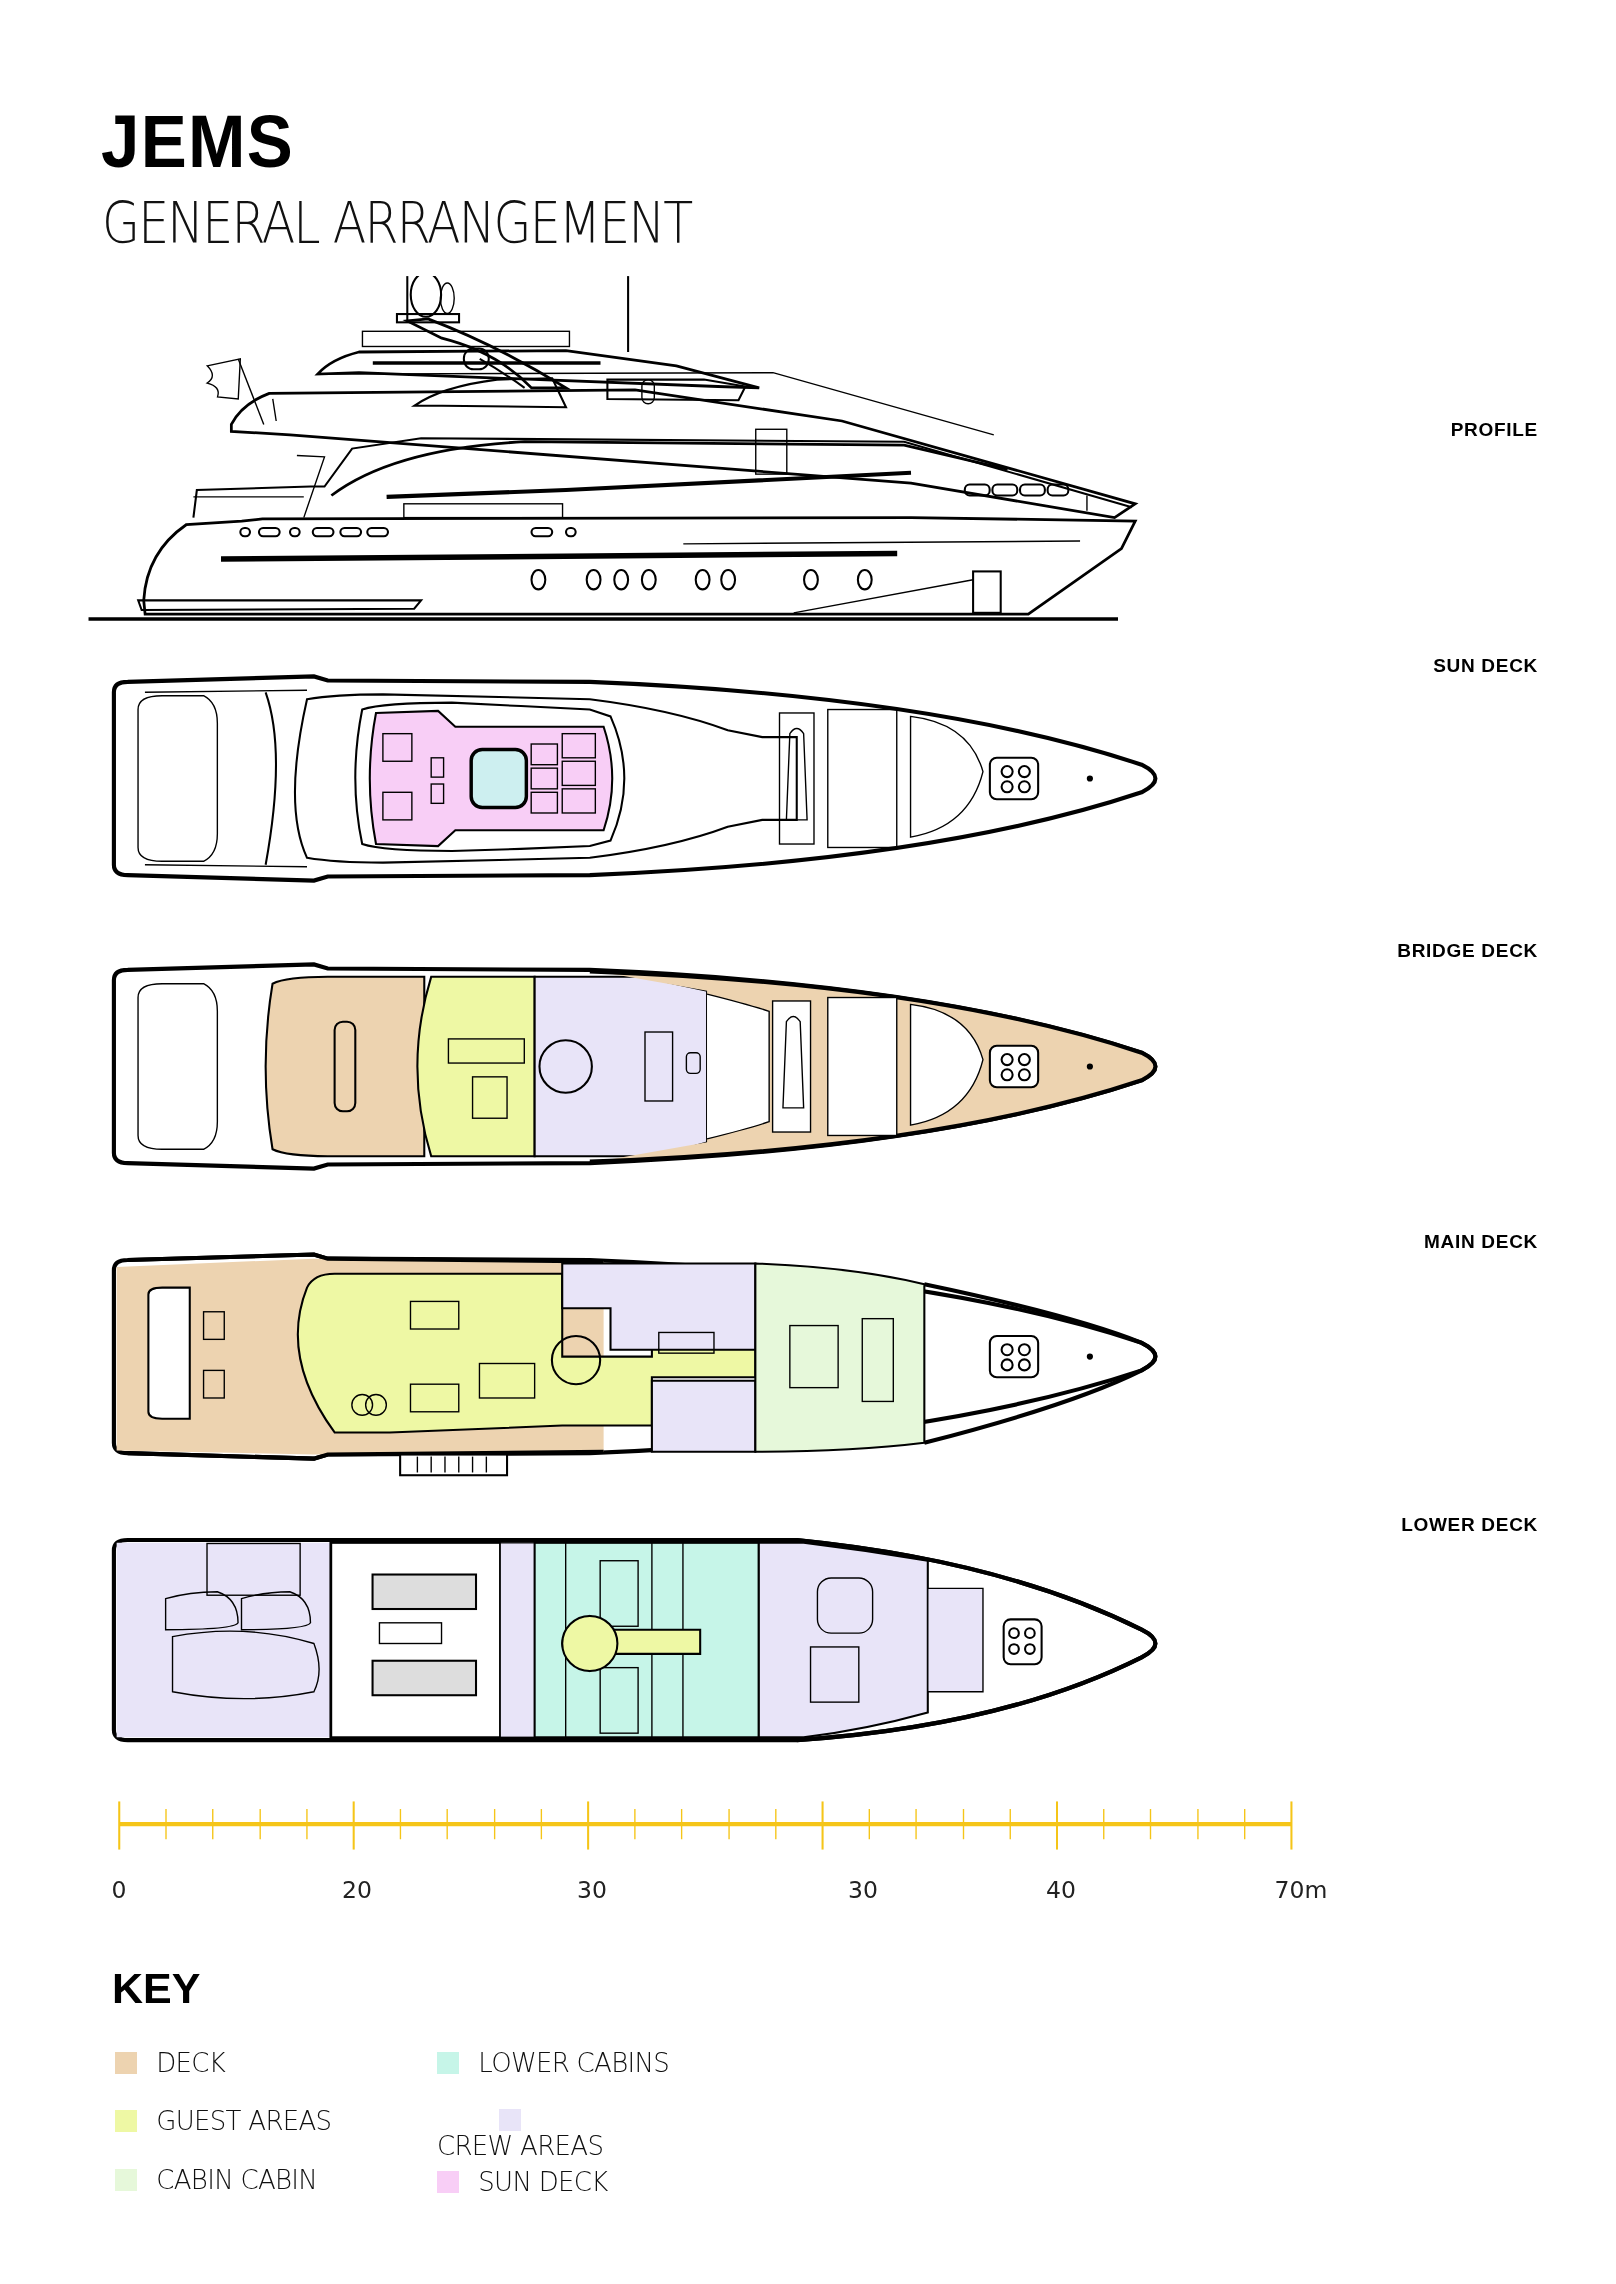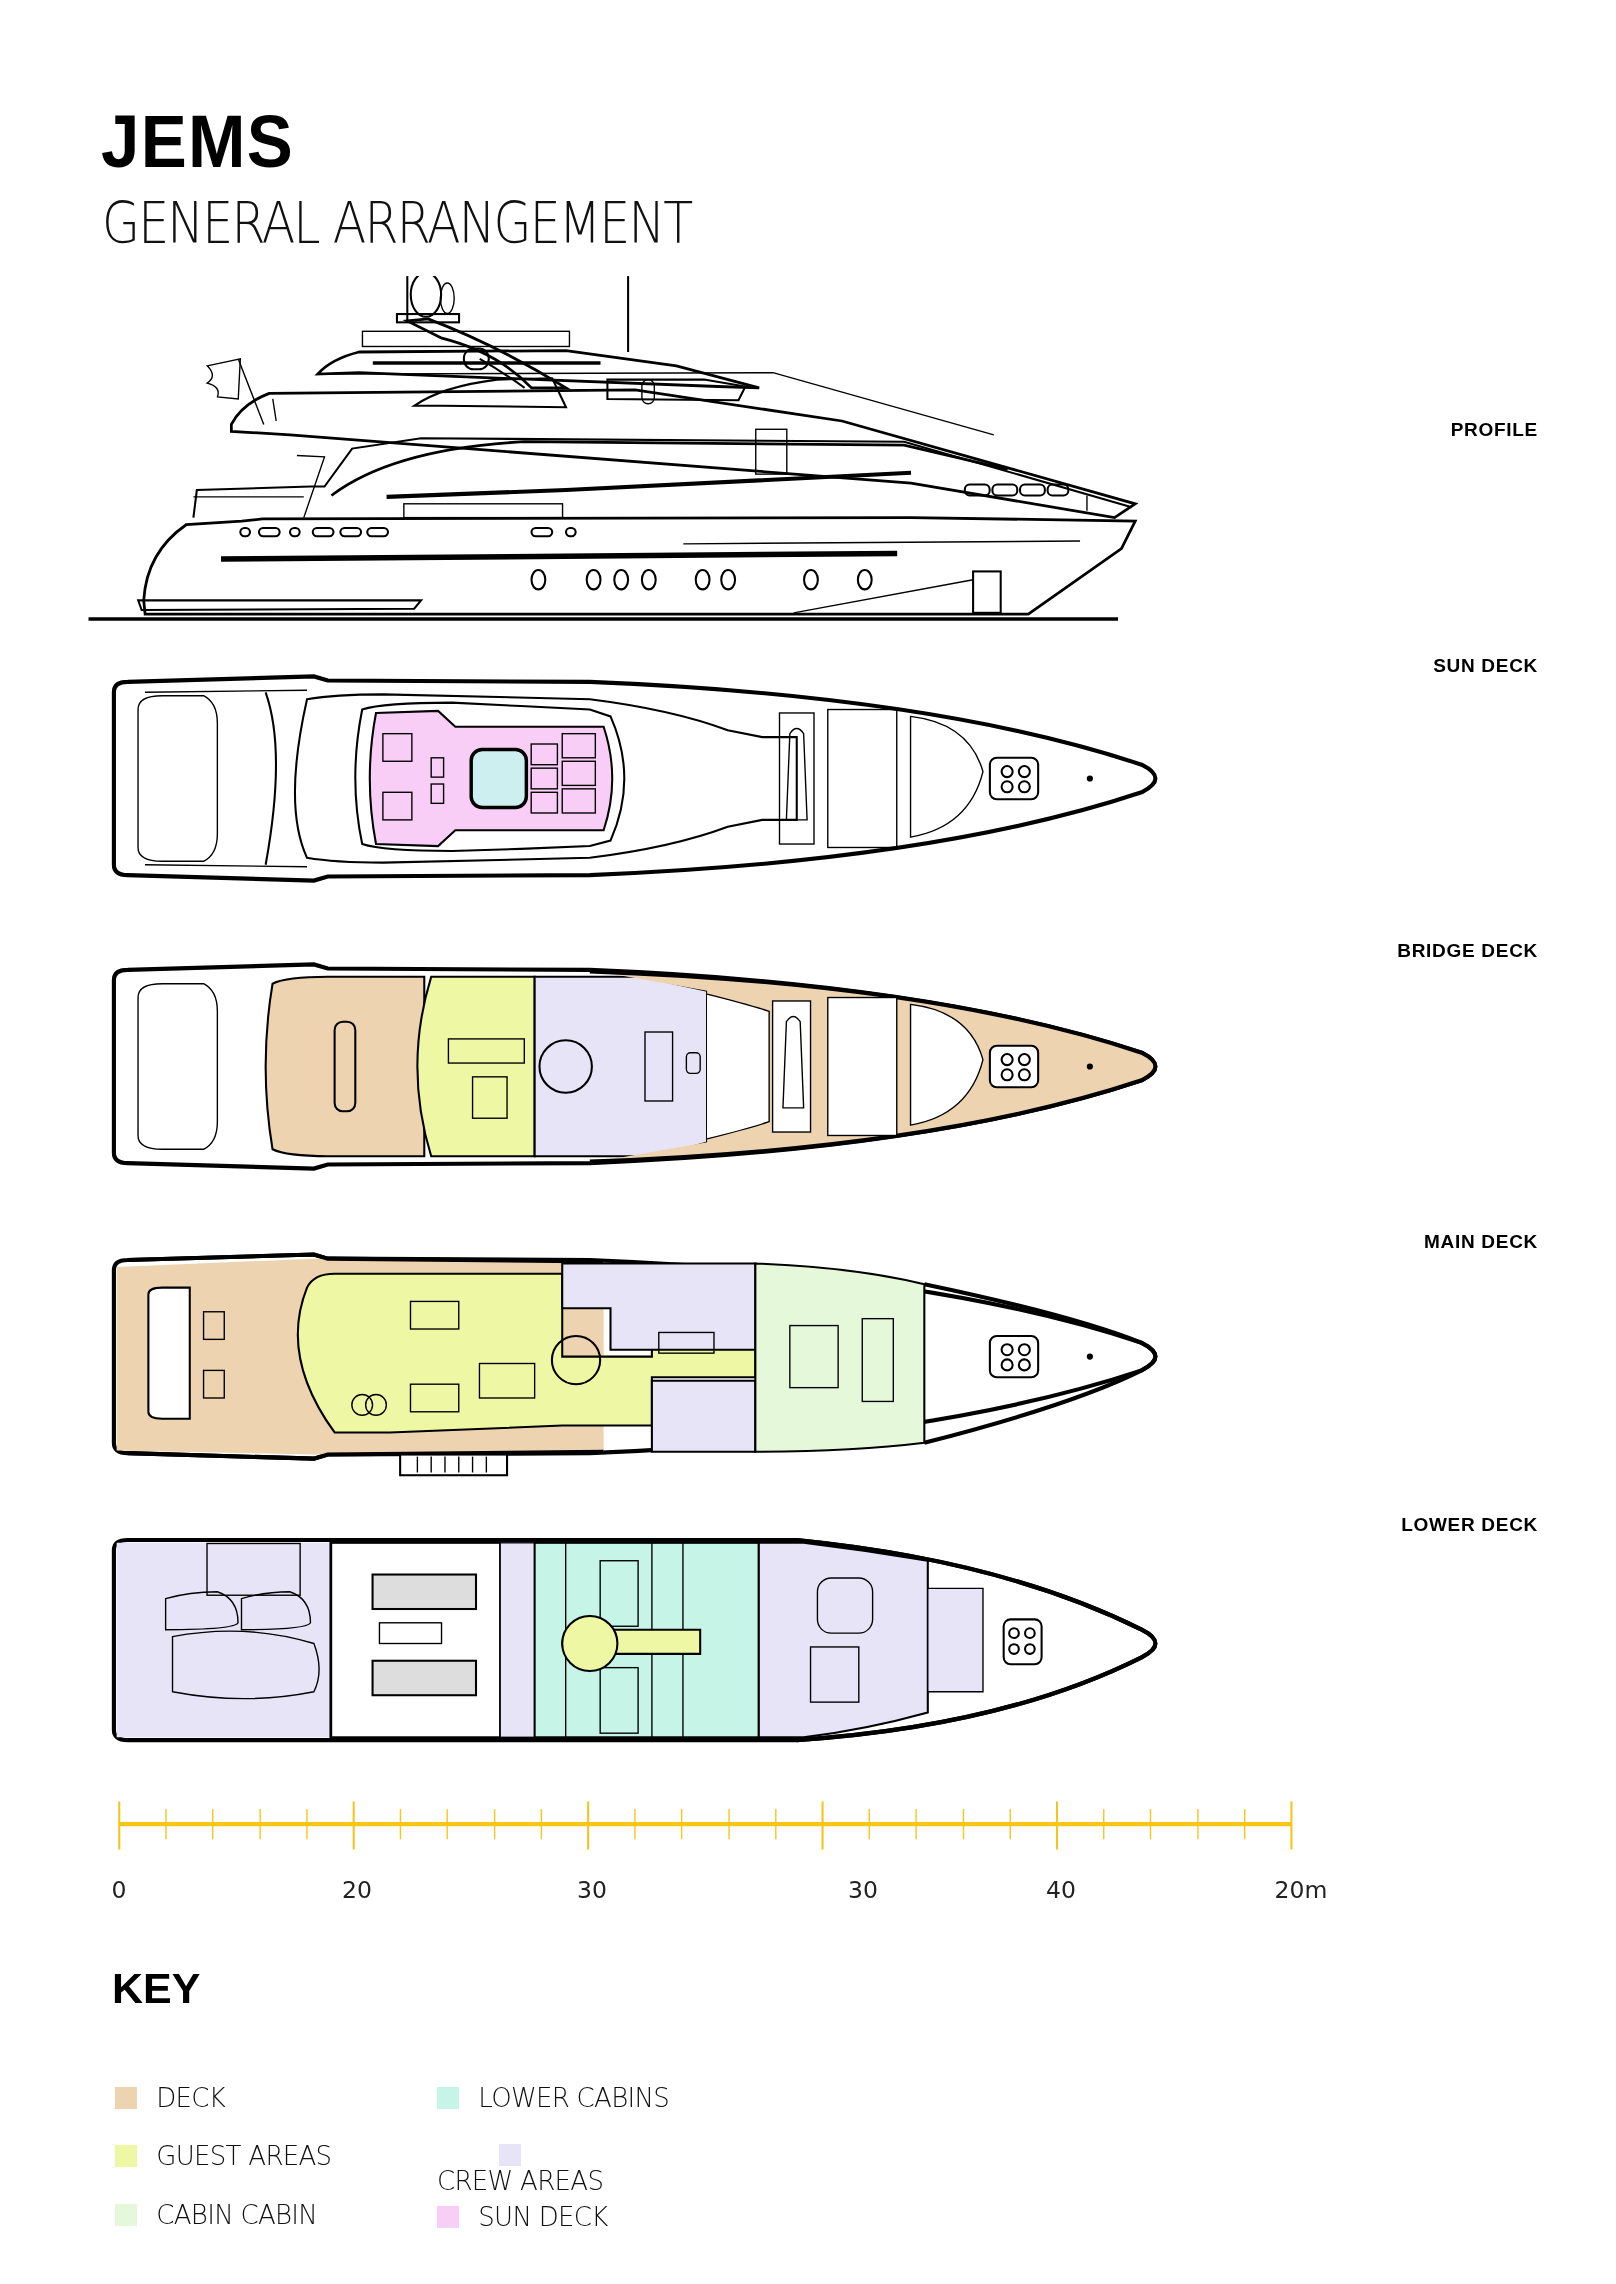--- a/index.html
+++ b/index.html
@@ -6,21 +6,21 @@
   body { width: 1616px; height: 2284px; position: relative; overflow: hidden;
          font-family: "Liberation Sans", "DejaVu Sans", sans-serif; color: #000; }
   .abs { position: absolute; }
   .title { left: 101px; top: 104px; font-size: 75px; font-weight: 700; letter-spacing: 1.4px; line-height: 1; transform: scaleX(0.92); transform-origin: left top; }
   .subtitle { left: 102px; top: 195px; font-size: 57px; font-weight: 400; line-height: 1; letter-spacing: -2.1px; transform: scaleX(0.86); transform-origin: left top; color: #111; -webkit-text-stroke: 0; font-family: "DejaVu Sans", sans-serif; font-weight: 200; }
   .deck-label { right: 78px; font-size: 19px; font-weight: 700; line-height: 1; text-align: right; white-space: nowrap; letter-spacing: 0.7px; }
   .plan { position: absolute; }
   svg { display: block; }
   .scale-label { position: absolute; top: 1876px; font-size: 23.5px; font-weight: 400; color: #222; font-family: "DejaVu Sans", sans-serif; transform: translateX(-50%); }
   .key-title { left: 112px; top: 1967px; font-size: 43px; font-weight: 700; line-height: 1; }
-  .key-item { position: absolute; display: flex; align-items: center; margin-top: 35px; }
+  .key-item { position: absolute; display: flex; align-items: center; }
   .swatch { width: 22px; height: 22px; margin-right: 19.3px; }
   .key-label { font-size: 26px; font-family: "DejaVu Sans", sans-serif; font-weight: 200; letter-spacing: -0.7px; color: #111; }
 </style>
 </head>
 <body>
 
 <div class="abs title">JEMS</div>
 <div class="abs subtitle">GENERAL ARRANGEMENT</div>
 
 <div class="abs deck-label" style="top:420px;">PROFILE</div>
@@ -302,21 +302,21 @@
         <line x1="1579" y1="16" x2="1579" y2="60"></line>
         <line x1="1647" y1="16" x2="1647" y2="60"></line>
     </g>
   </svg>
 </div>
 <div class="scale-label" style="left:119px;">0</div>
 <div class="scale-label" style="left:357px;">20</div>
 <div class="scale-label" style="left:592px;">30</div>
 <div class="scale-label" style="left:863px;">30</div>
 <div class="scale-label" style="left:1061px;">40</div>
-<div class="scale-label" style="left:1301px;">20m</div>
+<div class="scale-label" style="left:1301px;">70m</div>
 
 <div class="abs key-title">KEY</div>
 
 <div class="key-item" style="left:115px; top:2048px;">
   <div class="swatch" style="background:#EDD3B0;"></div>
   <span class="key-label">DECK</span>
 </div>
 <div class="key-item" style="left:115px; top:2106px;">
   <div class="swatch" style="background:#EEF8A4;"></div>
   <span class="key-label">GUEST AREAS</span>

